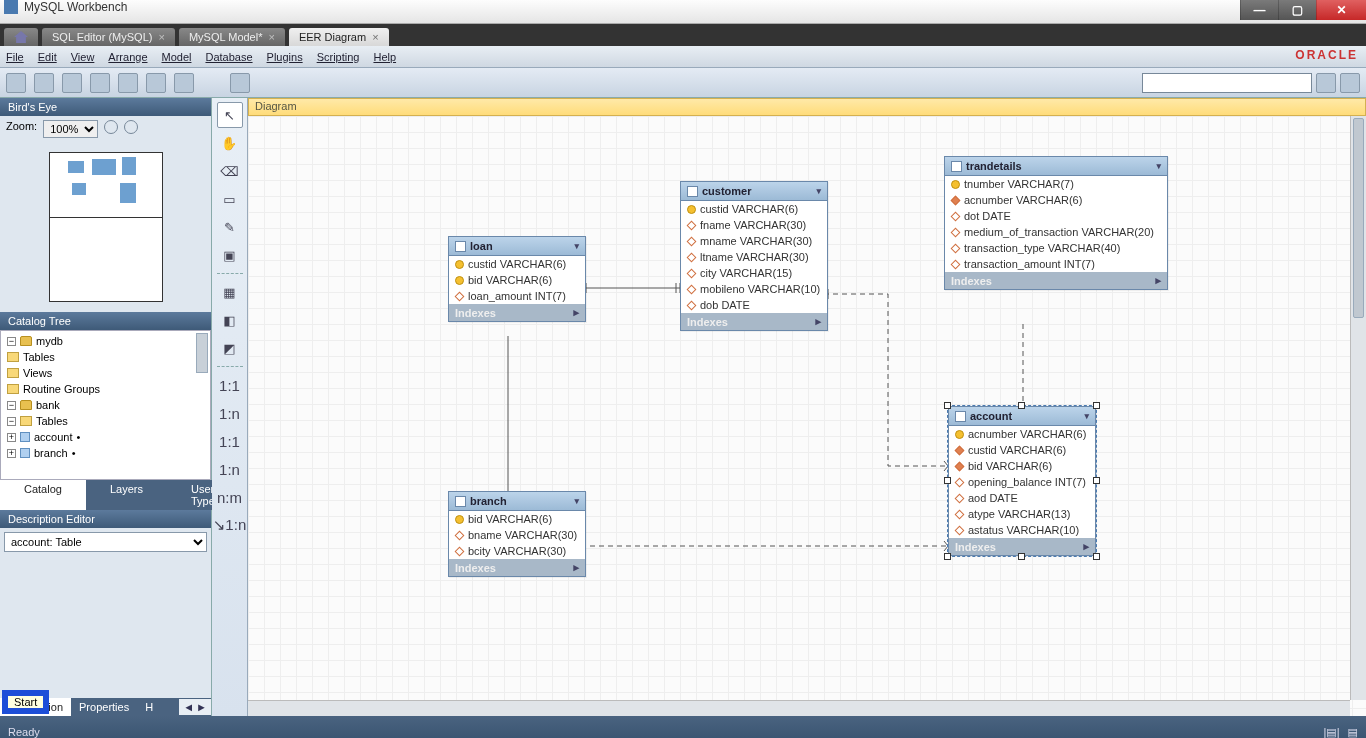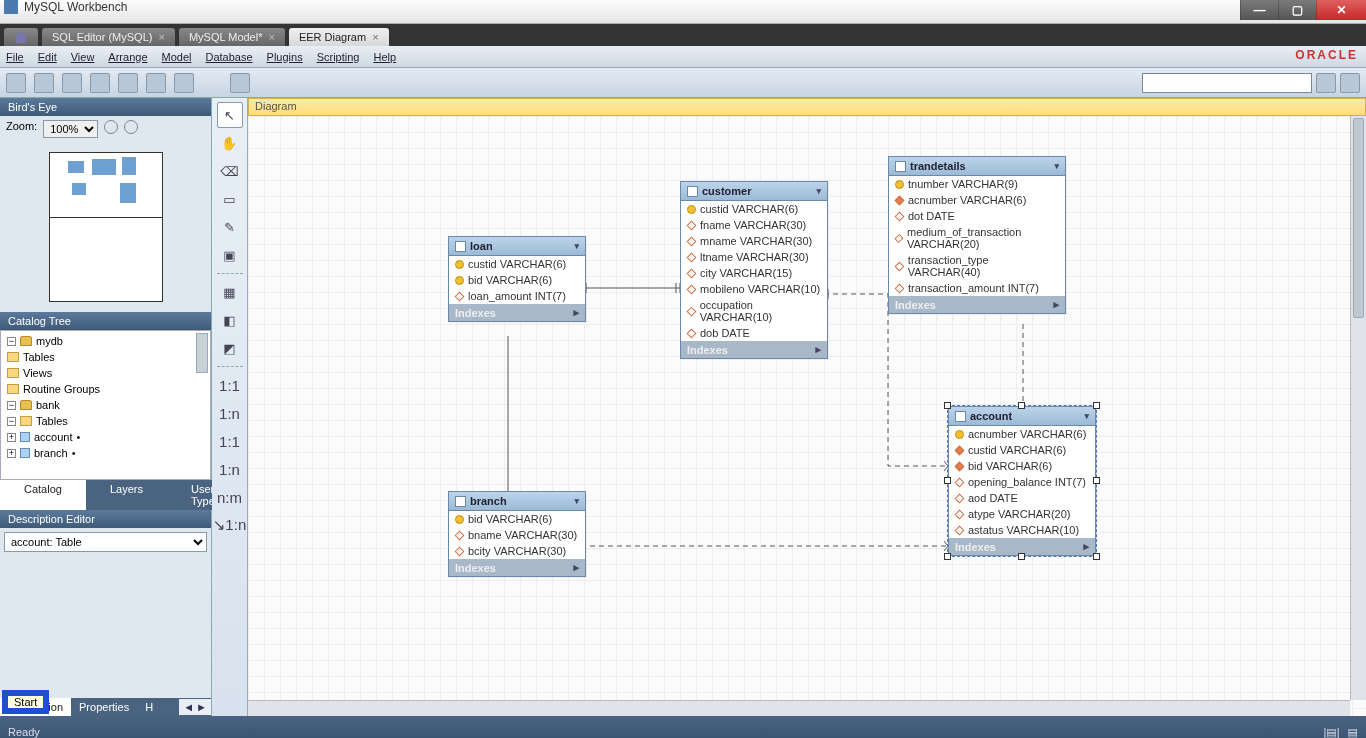--- a/index.html
+++ b/index.html
@@ -361,41 +361,37 @@
         <div class="ent-row">
             <span class="diamicon"></span>
             <span>city VARCHAR(15)</span>
           </div>
         <div class="ent-row">
             <span class="diamicon"></span>
             <span>mobileno VARCHAR(10)</span>
           </div>
         <div class="ent-row">
             <span class="diamicon"></span>
-            <span>occupation VARCHAR(10)</span>
-          </div>
-        <div class="ent-row">
-            <span class="diamicon"></span>
             <span>dob DATE</span>
           </div>
         <div class="ent-foot">
             <span>Indexes</span>
             <span class="farrow">▸</span>
           </div>
       </div>
 
-      <div class="entity" style="left:640px; top:40px; width:178px">
+      <div class="entity" style="left:696px; top:40px; width:224px">
         <div class="ent-head">
             <span class="eicon"></span>
             <span>trandetails</span>
             <span class="earrow">▾</span>
           </div>
         <div class="ent-row">
             <span class="keyicon"></span>
-            <span>tnumber VARCHAR(9)</span>
+            <span>tnumber VARCHAR(7)</span>
           </div>
         <div class="ent-row">
             <span class="diamicon filled"></span>
             <span>acnumber VARCHAR(6)</span>
           </div>
         <div class="ent-row">
             <span class="diamicon"></span>
             <span>dot DATE</span>
           </div>
         <div class="ent-row">
@@ -445,21 +441,21 @@
         <div class="ent-row">
             <span class="diamicon"></span>
             <span>opening_balance INT(7)</span>
           </div>
         <div class="ent-row">
             <span class="diamicon"></span>
             <span>aod DATE</span>
           </div>
         <div class="ent-row">
             <span class="diamicon"></span>
-            <span>atype VARCHAR(20)</span>
+            <span>atype VARCHAR(13)</span>
           </div>
         <div class="ent-row">
             <span class="diamicon"></span>
             <span>astatus VARCHAR(10)</span>
           </div>
         <div class="ent-foot">
             <span>Indexes</span>
             <span class="farrow">▸</span>
           </div>
       </div>

